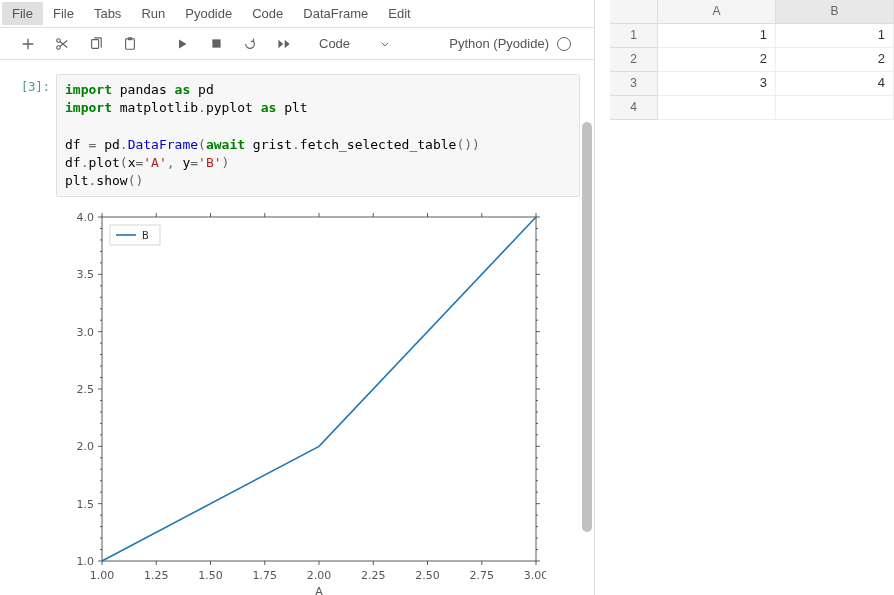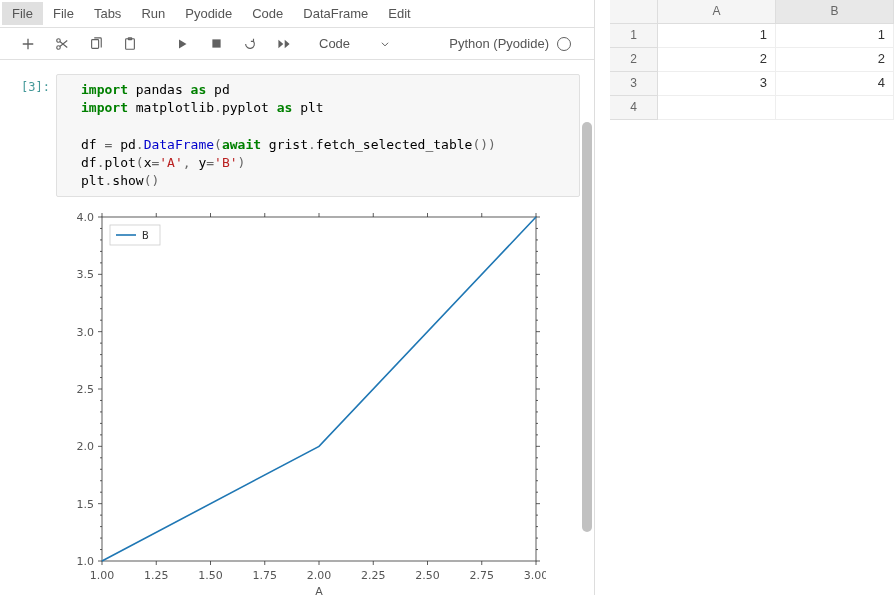--- a/index.html
+++ b/index.html
@@ -23,21 +23,21 @@
 .kernel-status { width: 14px; height: 14px; border: 1.5px solid #616161; border-radius: 50%; }
 
 
 .notebook { flex: 1; overflow: hidden; position: relative; padding: 12px 0; font-family: "DejaVu Sans Mono", Menlo, Consolas, monospace; }
 .scrollbar-track { position: absolute; right: 2px; top: 62px; width: 10px; height: 410px; background: transparent; }
 .scrollbar-thumb { width: 10px; height: 410px; background: #c1c1c1; border-radius: 5px; }
 
 .cell { display: flex; padding: 2px 14px 2px 6px; }
 .prompt { width: 50px; flex-shrink: 0; text-align: right; font-size: 12px; color: #499; padding: 6px 6px 0 0; font-family: monospace; }
 .cell-body { flex: 1; }
-.code-input { background: #f7f7f7; border: 1px solid #e0e0e0; border-radius: 2px; padding: 6px 24px; font-size: 13px; line-height: 1.4; font-family: "DejaVu Sans Mono", Menlo, Consolas, monospace; white-space: pre; overflow: hidden; }
+.code-input { background: #f7f7f7; border: 1px solid #e0e0e0; border-radius: 2px; padding: 6px 8px; font-size: 13px; line-height: 1.4; font-family: "DejaVu Sans Mono", Menlo, Consolas, monospace; white-space: pre; overflow: hidden; }
 .tok-kw { color: #008000; font-weight: bold; }
 .tok-name { color: #000; }
 .tok-op { color: #666; }
 .tok-str { color: #ba2121; }
 .tok-func { color: #0000cc; }
 
 
 .chart-wrap { margin-top: 4px; padding: 4px 0 0 0; }
 svg.chart { display: block; }
 .axis text { font-size: 11px; fill: #555; font-family: "DejaVu Sans", sans-serif; }

